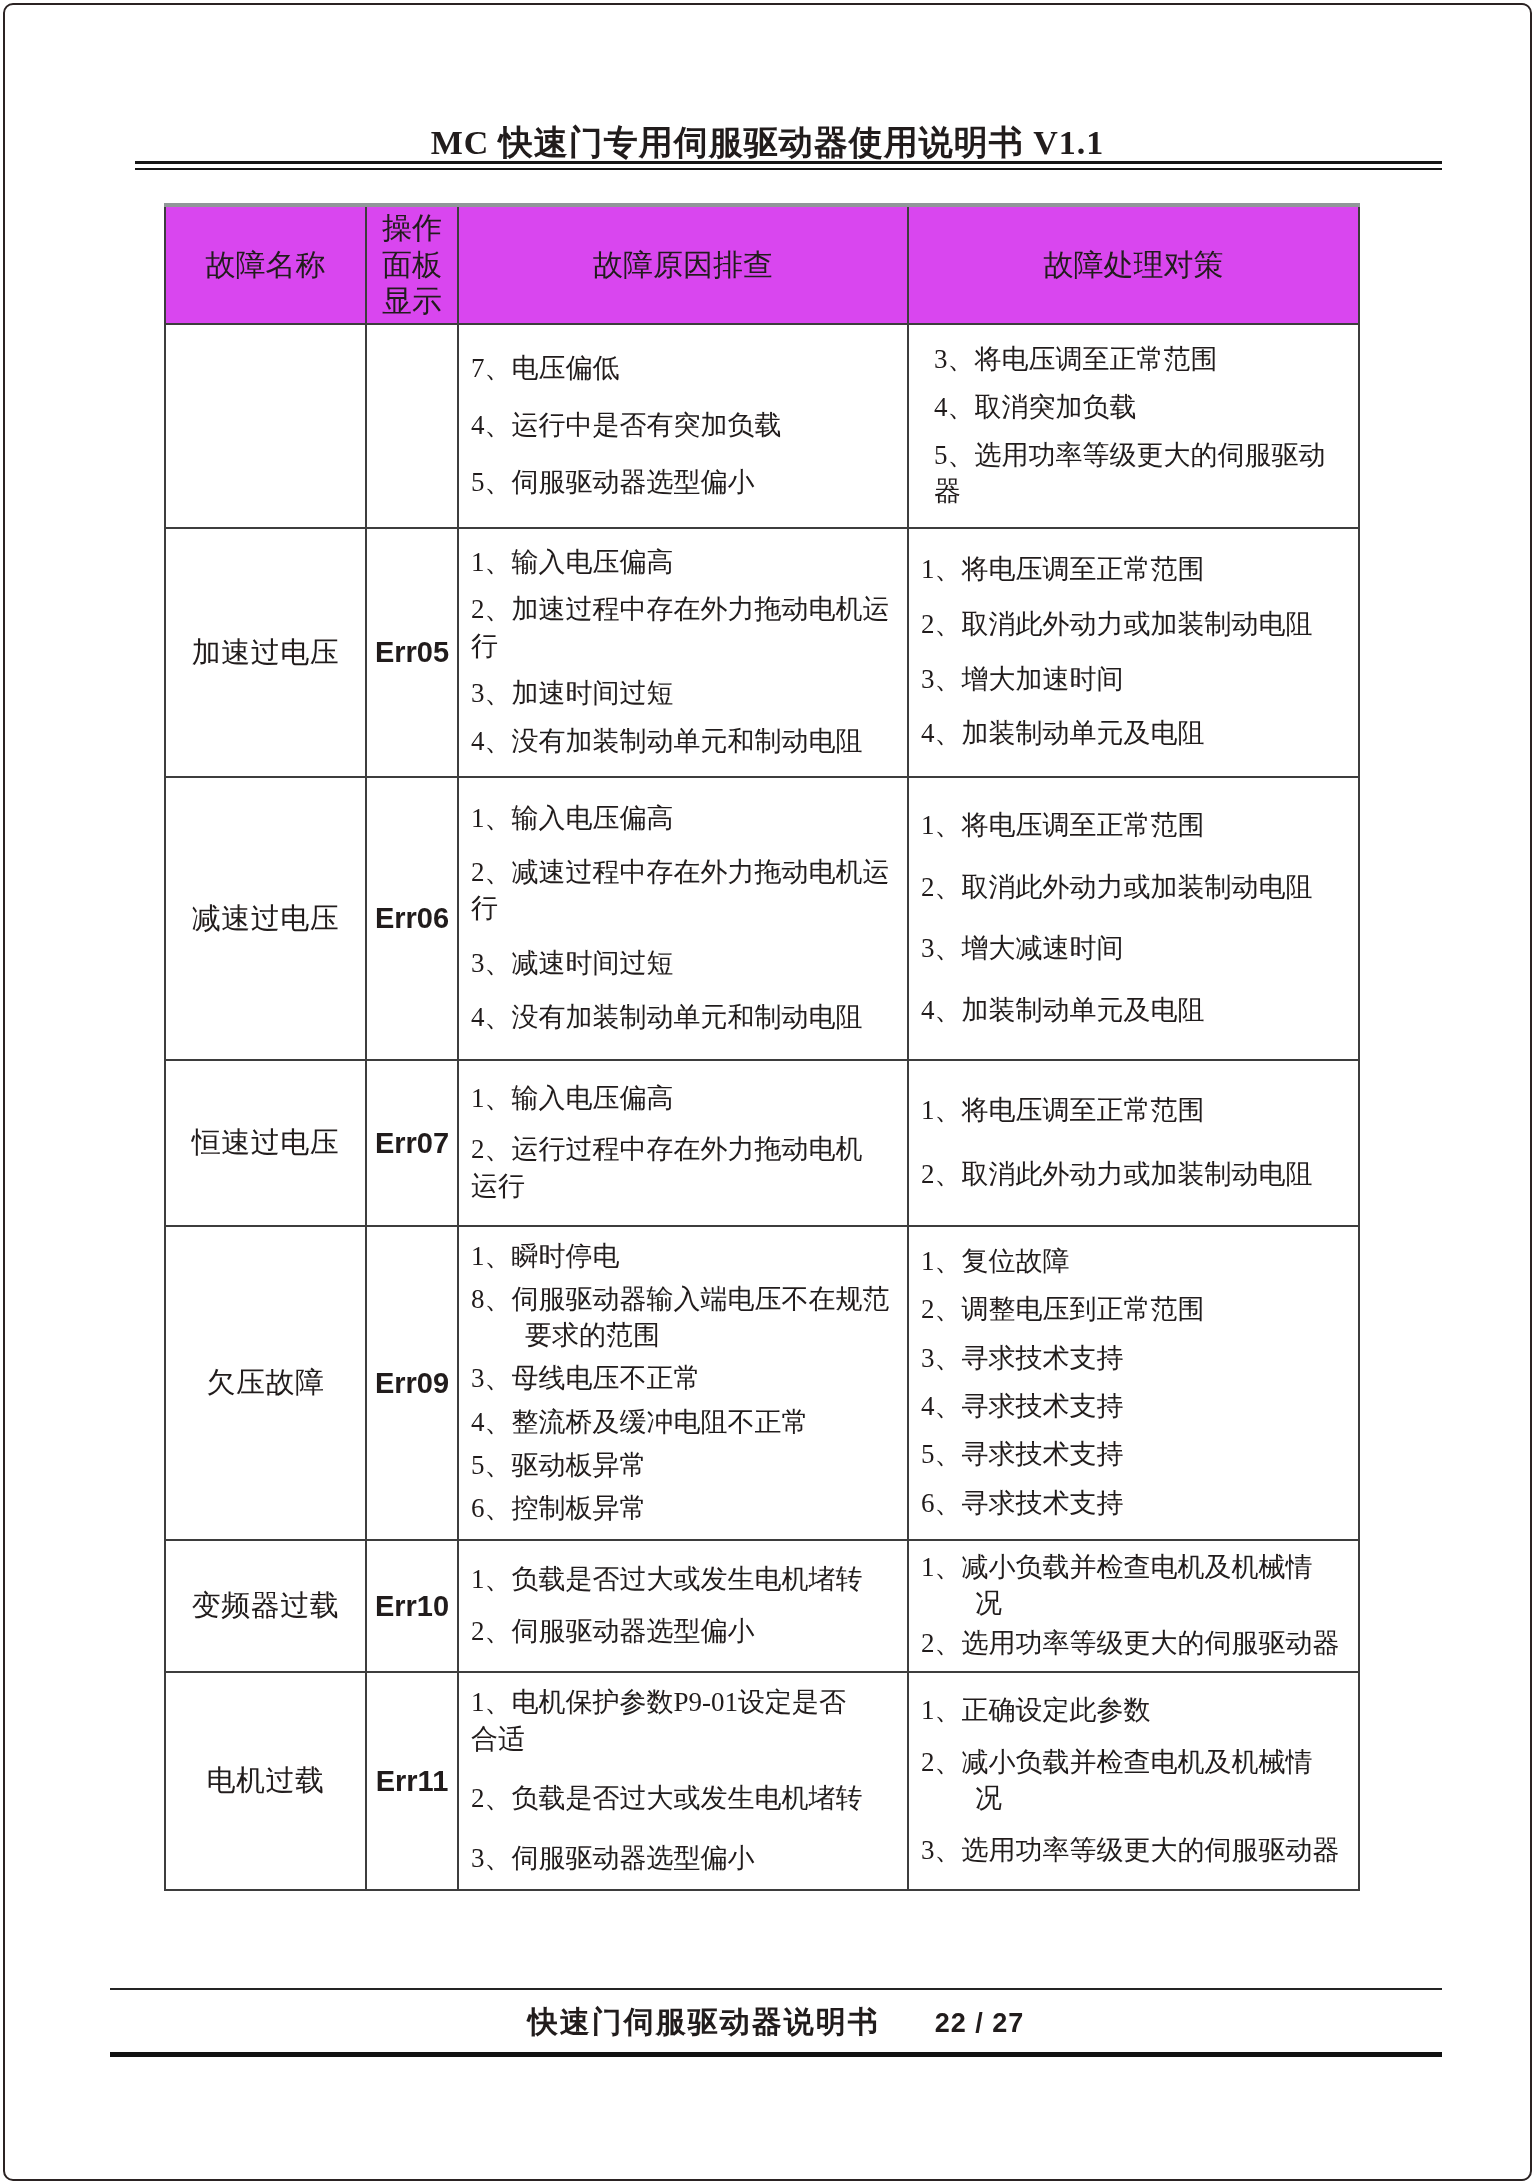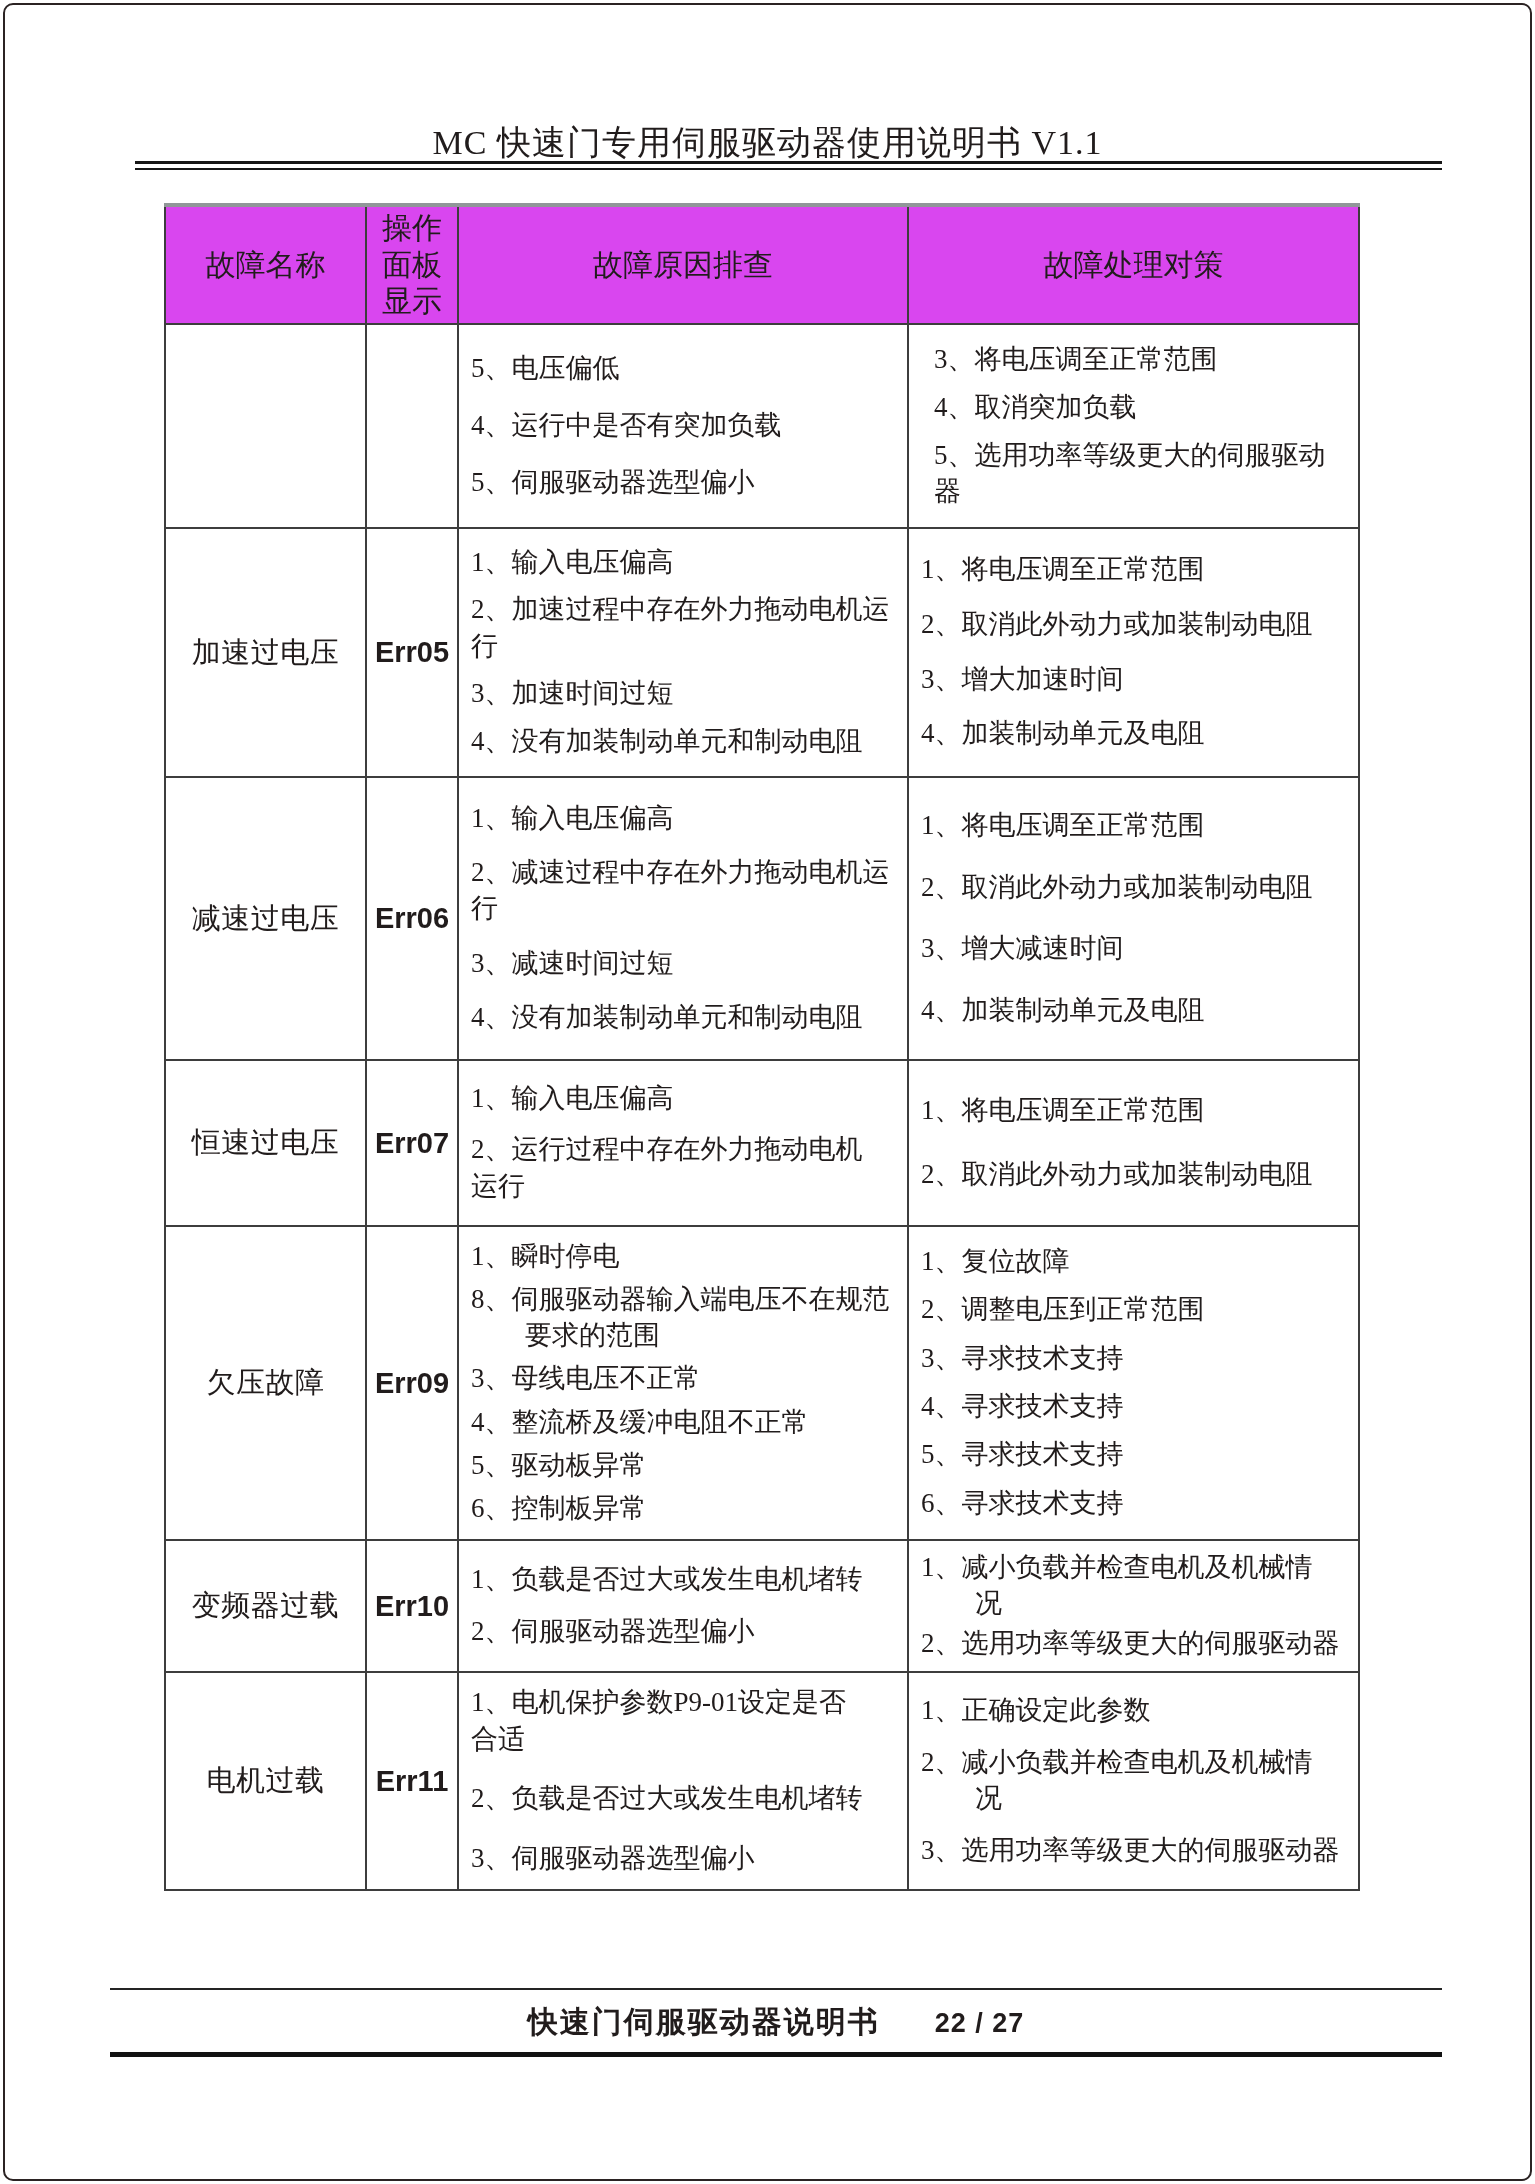--- a/index.html
+++ b/index.html
@@ -3,21 +3,21 @@
 <meta charset="utf-8">
 <style>
   html,body{margin:0;padding:0;background:#ffffff;}
   .page{
     position:relative;width:1535px;height:2184px;background:#ffffff;
     font-family:"Liberation Serif","DejaVu Serif",serif;color:#211c1c;overflow:hidden;
   }
   .page-border{position:absolute;inset:3px;border:2px solid #2b2323;border-radius:10px;pointer-events:none;}
   .header-title{
     position:absolute;top:120px;left:0;width:100%;text-align:center;
-    font-size:34px;font-weight:400;letter-spacing:1px;white-space:nowrap;
+    font-size:34px;font-weight:700;letter-spacing:1px;white-space:nowrap;
   }
   .header-rule{
     position:absolute;left:135px;top:161px;width:1307px;height:4px;
     border-top:3px solid #161616;border-bottom:2px solid #161616;
   }
   table.fault-table{
     position:absolute;left:164px;top:203px;width:1194px;
     border-collapse:collapse;table-layout:fixed;
   }
   .fault-table th,.fault-table td{border:2px solid #3d3d3d;padding:0;overflow:hidden;}
@@ -76,21 +76,21 @@
         <th>故障原因排查</th>
         <th>故障处理对策</th>
       </tr>
     </thead>
     <tbody>
         <tr style="height: 204px;">
           <td class="c1"></td>
           <td class="c2"></td>
           <td class="c3">
             <div class="items" style="height: 200px;">
-              <div class="item">5、电压偏低</div>
+              <div class="item">7、电压偏低</div>
               <div class="item">4、运行中是否有突加负载</div>
               <div class="item">5、伺服驱动器选型偏小</div>
             </div>
           </td>
           <td class="c4">
             <div class="items" style="height: 200px; padding-left: 25px;">
               <div class="item">3、将电压调至正常范围</div>
               <div class="item">4、取消突加负载</div>
               <div class="item">5、选用功率等级更大的伺服驱动器</div>
             </div>

